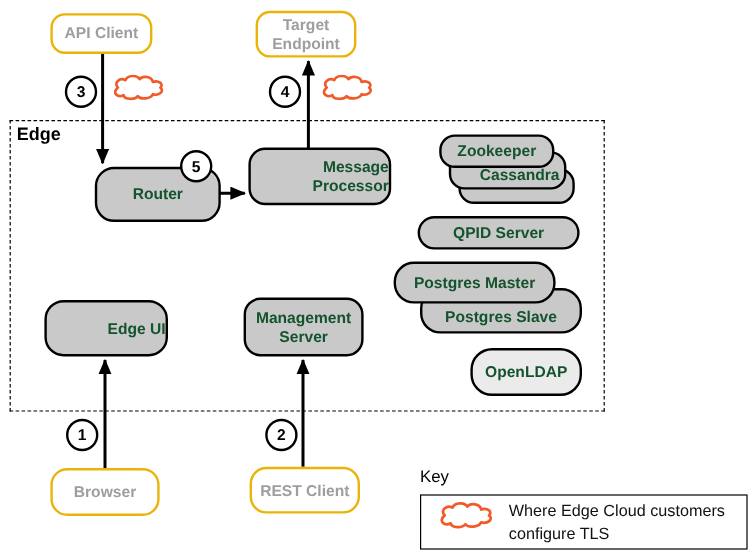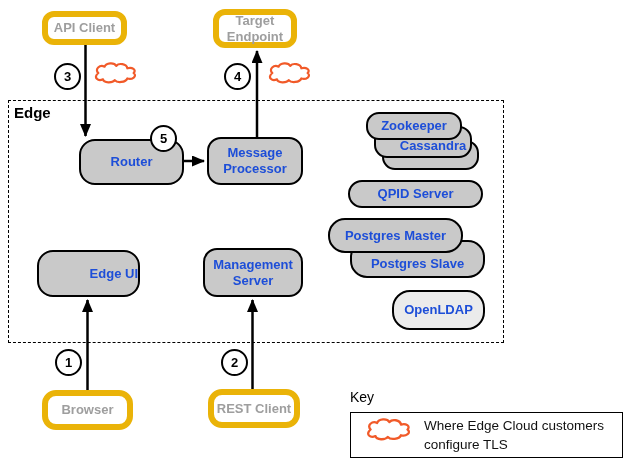--- a/index.html
+++ b/index.html
@@ -12,25 +12,25 @@
   }
   .box{
     position:absolute;
     box-sizing:border-box;
     display:flex;flex-direction:column;
     align-items:center;justify-content:center;
     text-align:center;
     font-weight:bold;font-size:13px;line-height:16px;
     background:#c9c9c9;
     border:2px solid #000;
-    color:#1d4ed8;
+    color:#14532d;
   }
   .ext{
     background:#fff;
-    border:6px solid #eab308;
+    border:2px solid #eab308;
     color:#9e9e9e;
   }
   .edge-container{
     position:absolute;
     left:8px;top:100px;width:496px;height:243px;
     border:1px dashed #000;
     box-sizing:border-box;
   }
   .edge-label{
     position:absolute;left:14px;top:104px;
@@ -98,21 +98,21 @@
   </div>
 
   <div class="box ext" style="left:208px;top:389px;width:92px;height:39px;border-radius:14px;">
     <span>REST Client</span>
   </div>
 
   <div class="box" style="left:35px;top:139px;width:105px;height:46px;border-radius:16px;margin-left:44px;">
     <span>Router</span>
   </div>
 
-  <div class="box" style="left:207px;top:137px;width:96px;height:48px;border-radius:14px;">
+  <div class="box" style="left:207px;top:123px;width:119px;height:48px;border-radius:14px;align-items:flex-end;">
     <span>Message</span>
     <span>Processor</span>
   </div>
 
   <div class="box" style="left:37px;top:250px;width:103px;height:47px;border-radius:16px;align-items:flex-end;">
     <span>Edge UI</span>
   </div>
 
   <div class="box" style="left:203px;top:248px;width:100px;height:49px;border-radius:14px;">
     <span>Management</span>

